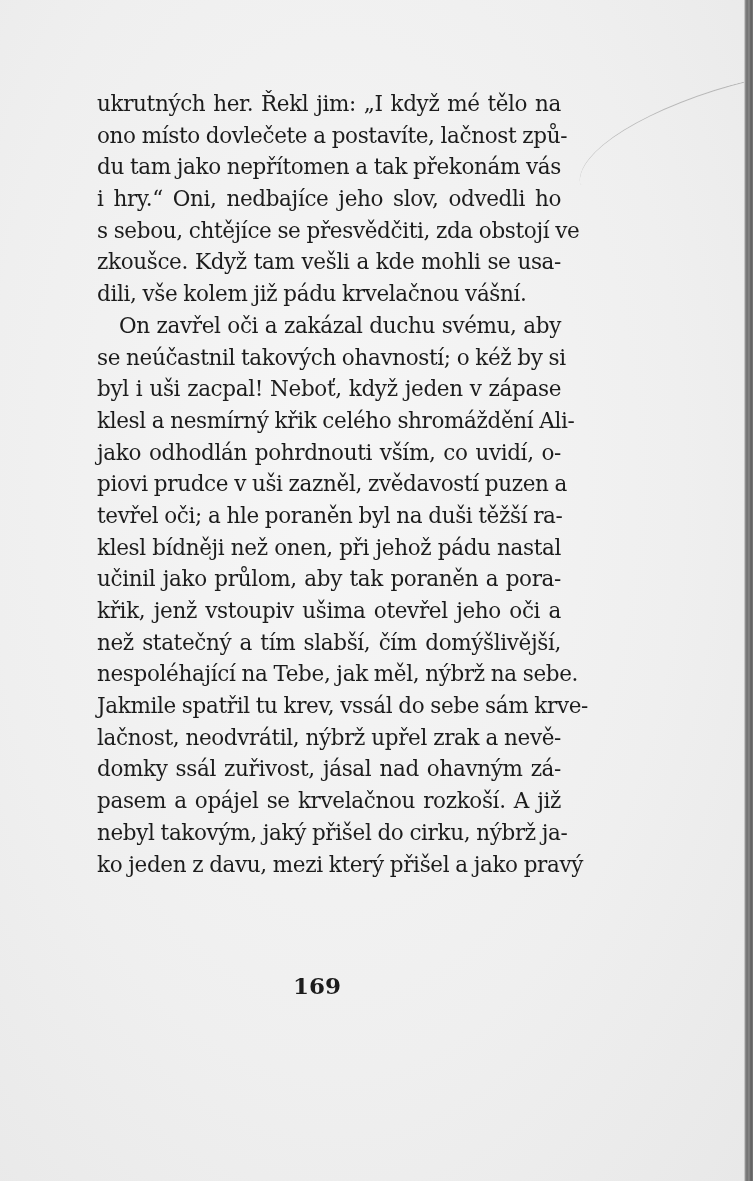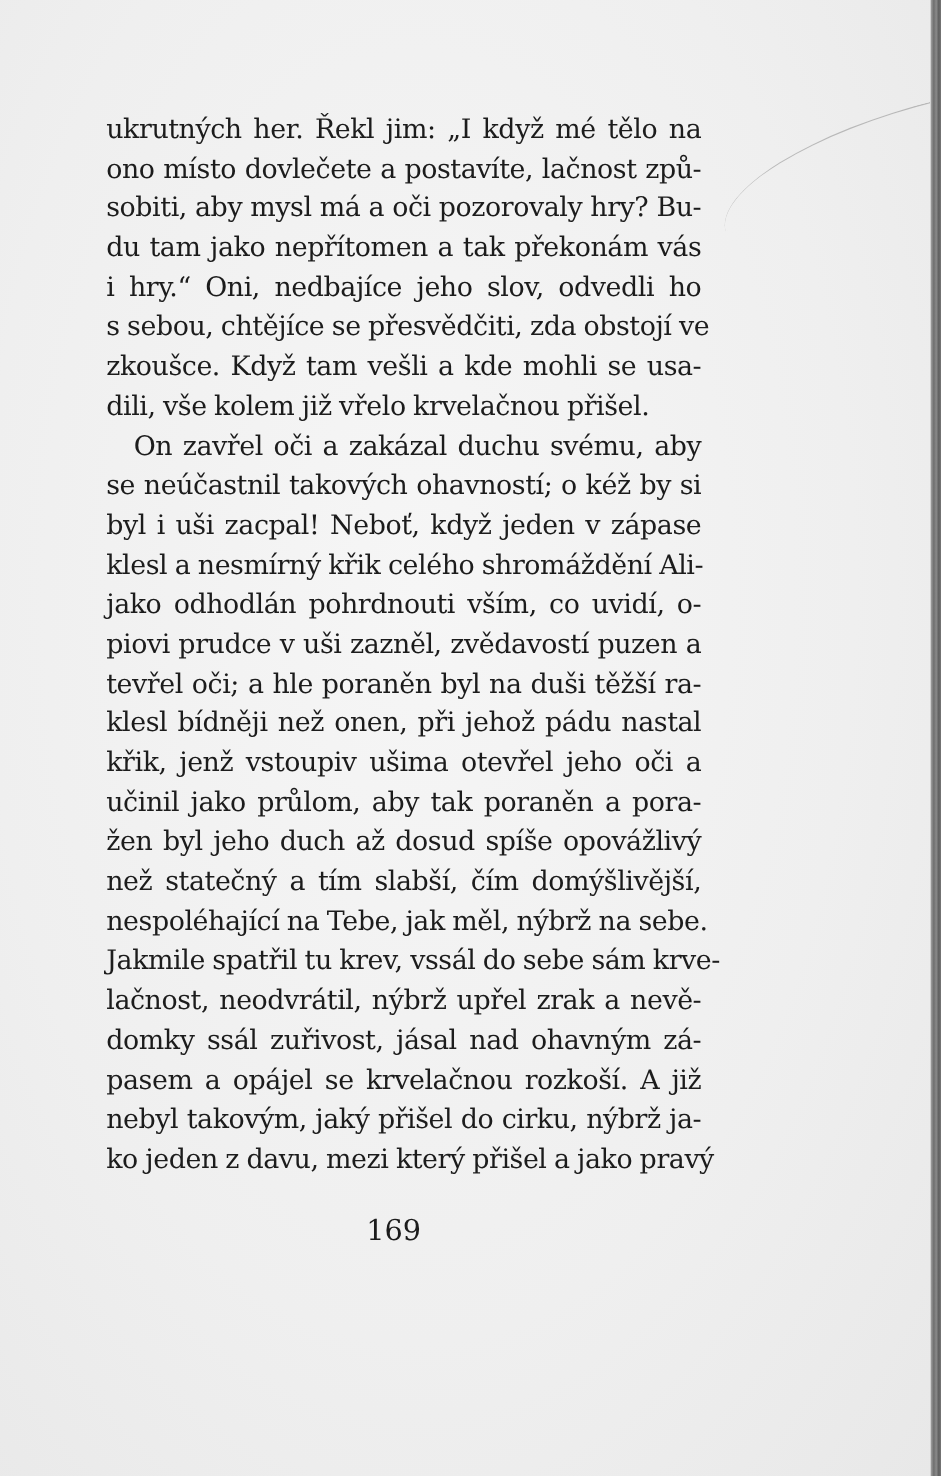--- a/index.html
+++ b/index.html
@@ -51,63 +51,63 @@
       color: #1c1c1c;
       letter-spacing: -0.35px;
       word-spacing: -0.5px;
     }
     .line {
       display: block;
       white-space: nowrap;
       text-align: justify;
       text-align-last: justify;
       height: 31.7px;
+      margin-left: 12px;
     }
     .line.last {
       text-align-last: left;
     }
     .line.indent {
       padding-left: 22px;
     }
     .page-number {
       position: absolute;
       left: 293px;
       top: 972px;
       font-family: "DejaVu Serif", serif;
       font-size: 23px;
       color: #1c1c1c;
       letter-spacing: 0px;
+      font-weight: bold;
     }
   </style>
 </head>
 <body>
 
 <div class="page">
   <div class="crease"></div>
 
   <div class="text-block">
     <span class="line">ukrutných her. Řekl jim: „I když mé tělo na</span>
     <span class="line">ono místo dovlečete a postavíte, lačnost způ-</span>
-    <span class="line">sobiti, aby mysl má a oči pozorovaly hry? Bu-</span>
     <span class="line">du tam jako nepřítomen a tak překonám vás</span>
     <span class="line">i hry.“ Oni, nedbajíce jeho slov, odvedli ho</span>
     <span class="line">s sebou, chtějíce se přesvědčiti, zda obstojí ve</span>
     <span class="line">zkoušce. Když tam vešli a kde mohli se usa-</span>
-    <span class="line last">dili, vše kolem již vřelo krvelačnou přišel.</span>
+    <span class="line last">dili, vše kolem již pádu krvelačnou vášní.</span>
     <span class="line indent">On zavřel oči a zakázal duchu svému, aby</span>
     <span class="line">se neúčastnil takových ohavností; o kéž by si</span>
     <span class="line">byl i uši zacpal! Neboť, když jeden v zápase</span>
     <span class="line">klesl a nesmírný křik celého shromáždění Ali-</span>
     <span class="line">jako odhodlán pohrdnouti vším, co uvidí, o-</span>
     <span class="line">piovi prudce v uši zazněl, zvědavostí puzen a</span>
     <span class="line">tevřel oči; a hle poraněn byl na duši těžší ra-</span>
     <span class="line">klesl bídněji než onen, při jehož pádu nastal</span>
+    <span class="line">učinil jako průlom, aby tak poraněn a pora-</span>
     <span class="line">křik, jenž vstoupiv ušima otevřel jeho oči a</span>
-    <span class="line">učinil jako průlom, aby tak poraněn a pora-</span>
-    <span class="line">žen byl jeho duch až dosud spíše opovážlivý</span>
     <span class="line">než statečný a tím slabší, čím domýšlivější,</span>
     <span class="line">nespoléhající na Tebe, jak měl, nýbrž na sebe.</span>
     <span class="line">Jakmile spatřil tu krev, vssál do sebe sám krve-</span>
     <span class="line">lačnost, neodvrátil, nýbrž upřel zrak a nevě-</span>
     <span class="line">domky ssál zuřivost, jásal nad ohavným zá-</span>
     <span class="line">pasem a opájel se krvelačnou rozkoší. A již</span>
     <span class="line">nebyl takovým, jaký přišel do cirku, nýbrž ja-</span>
     <span class="line">ko jeden z davu, mezi který přišel a jako pravý</span>
   </div>
 

